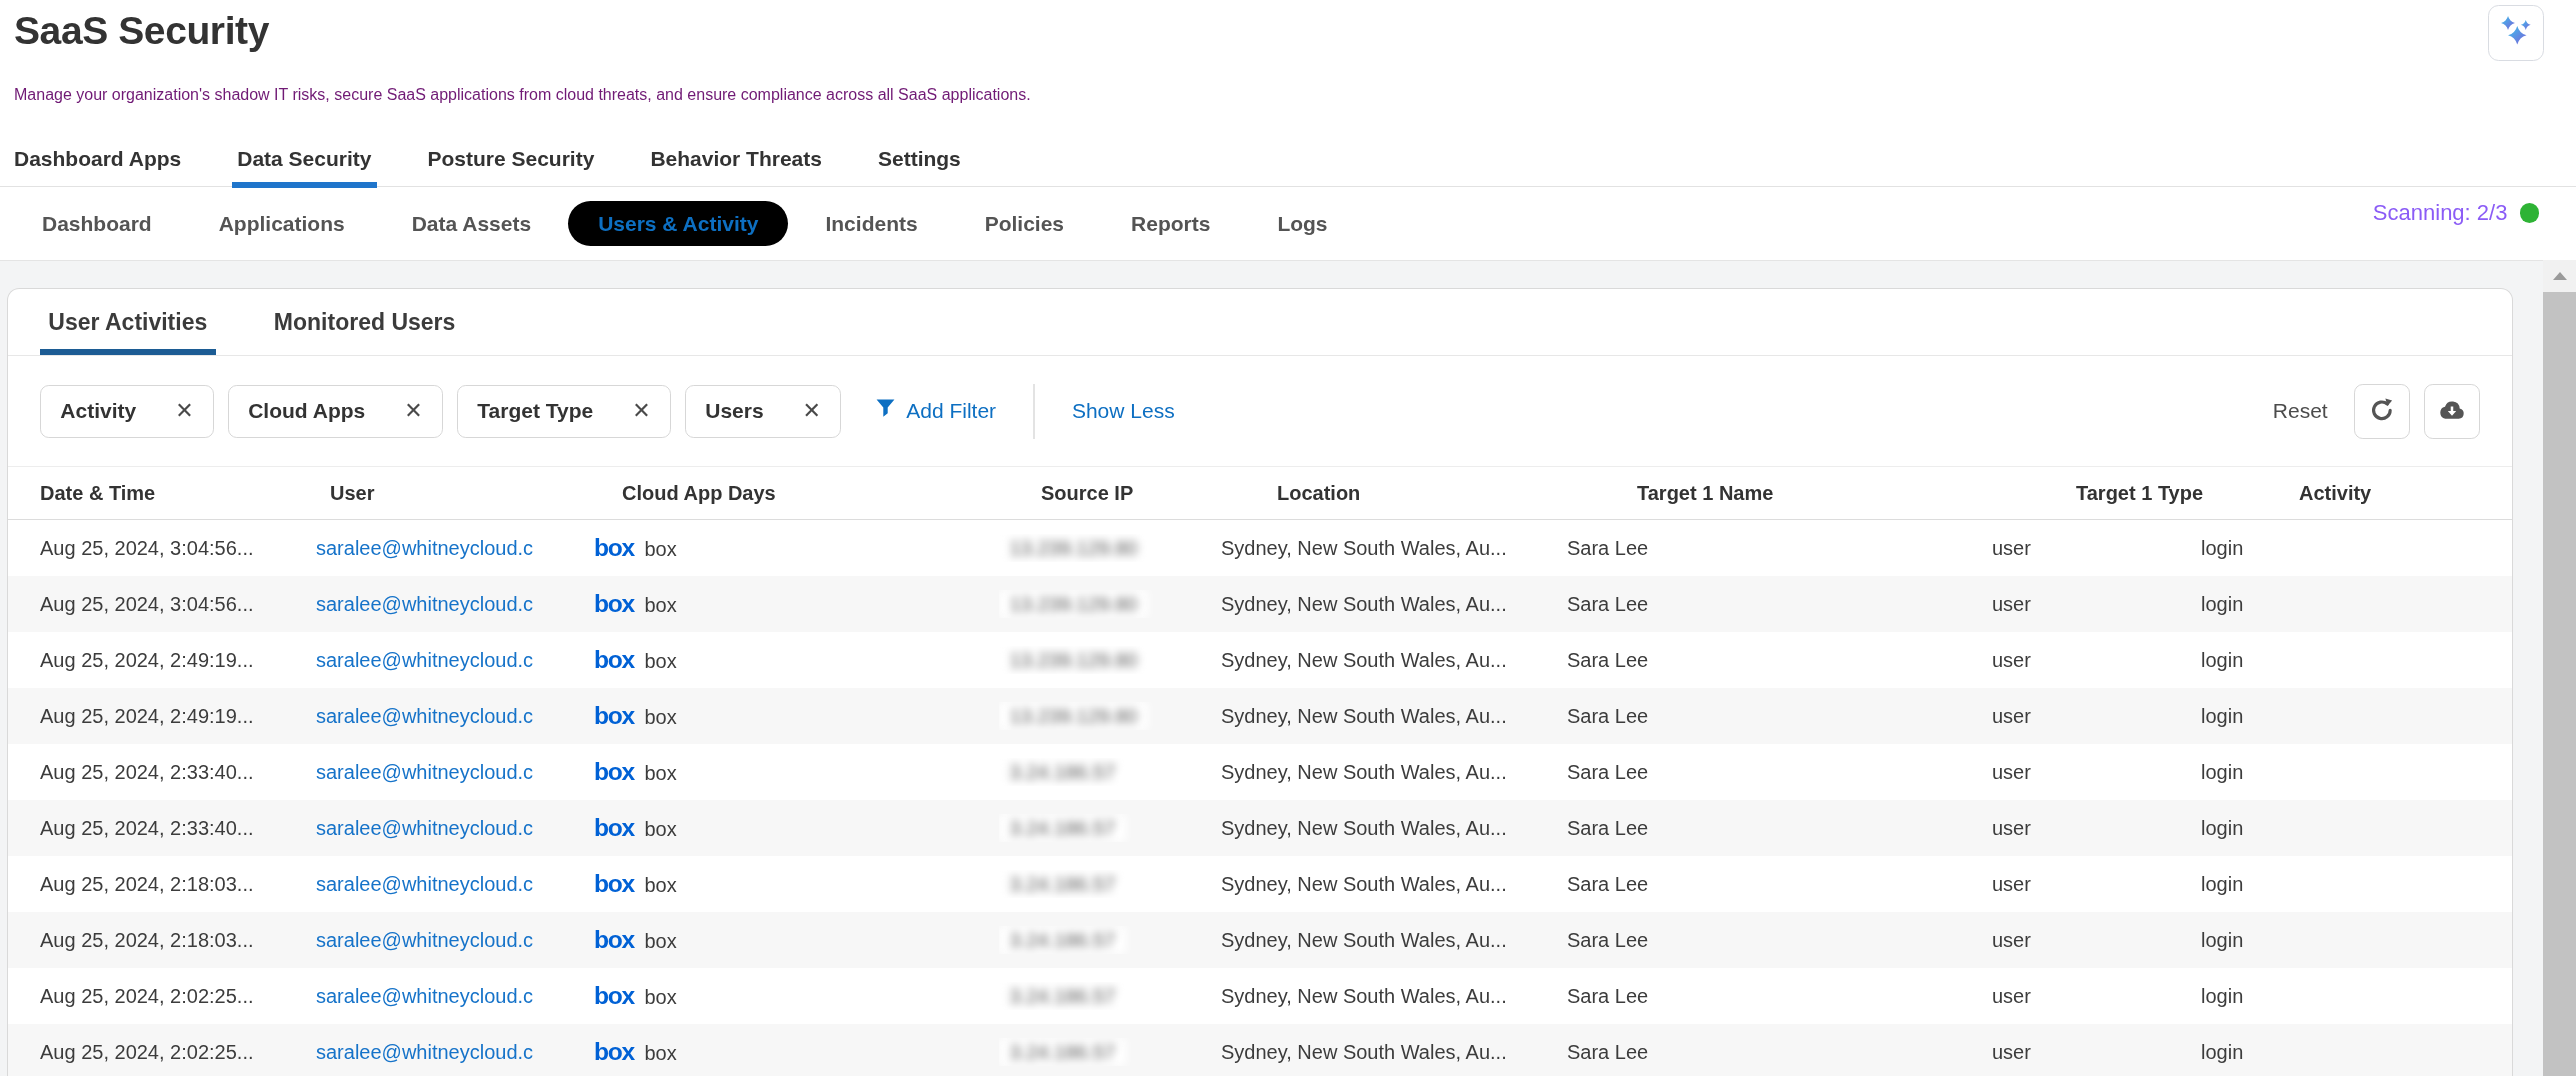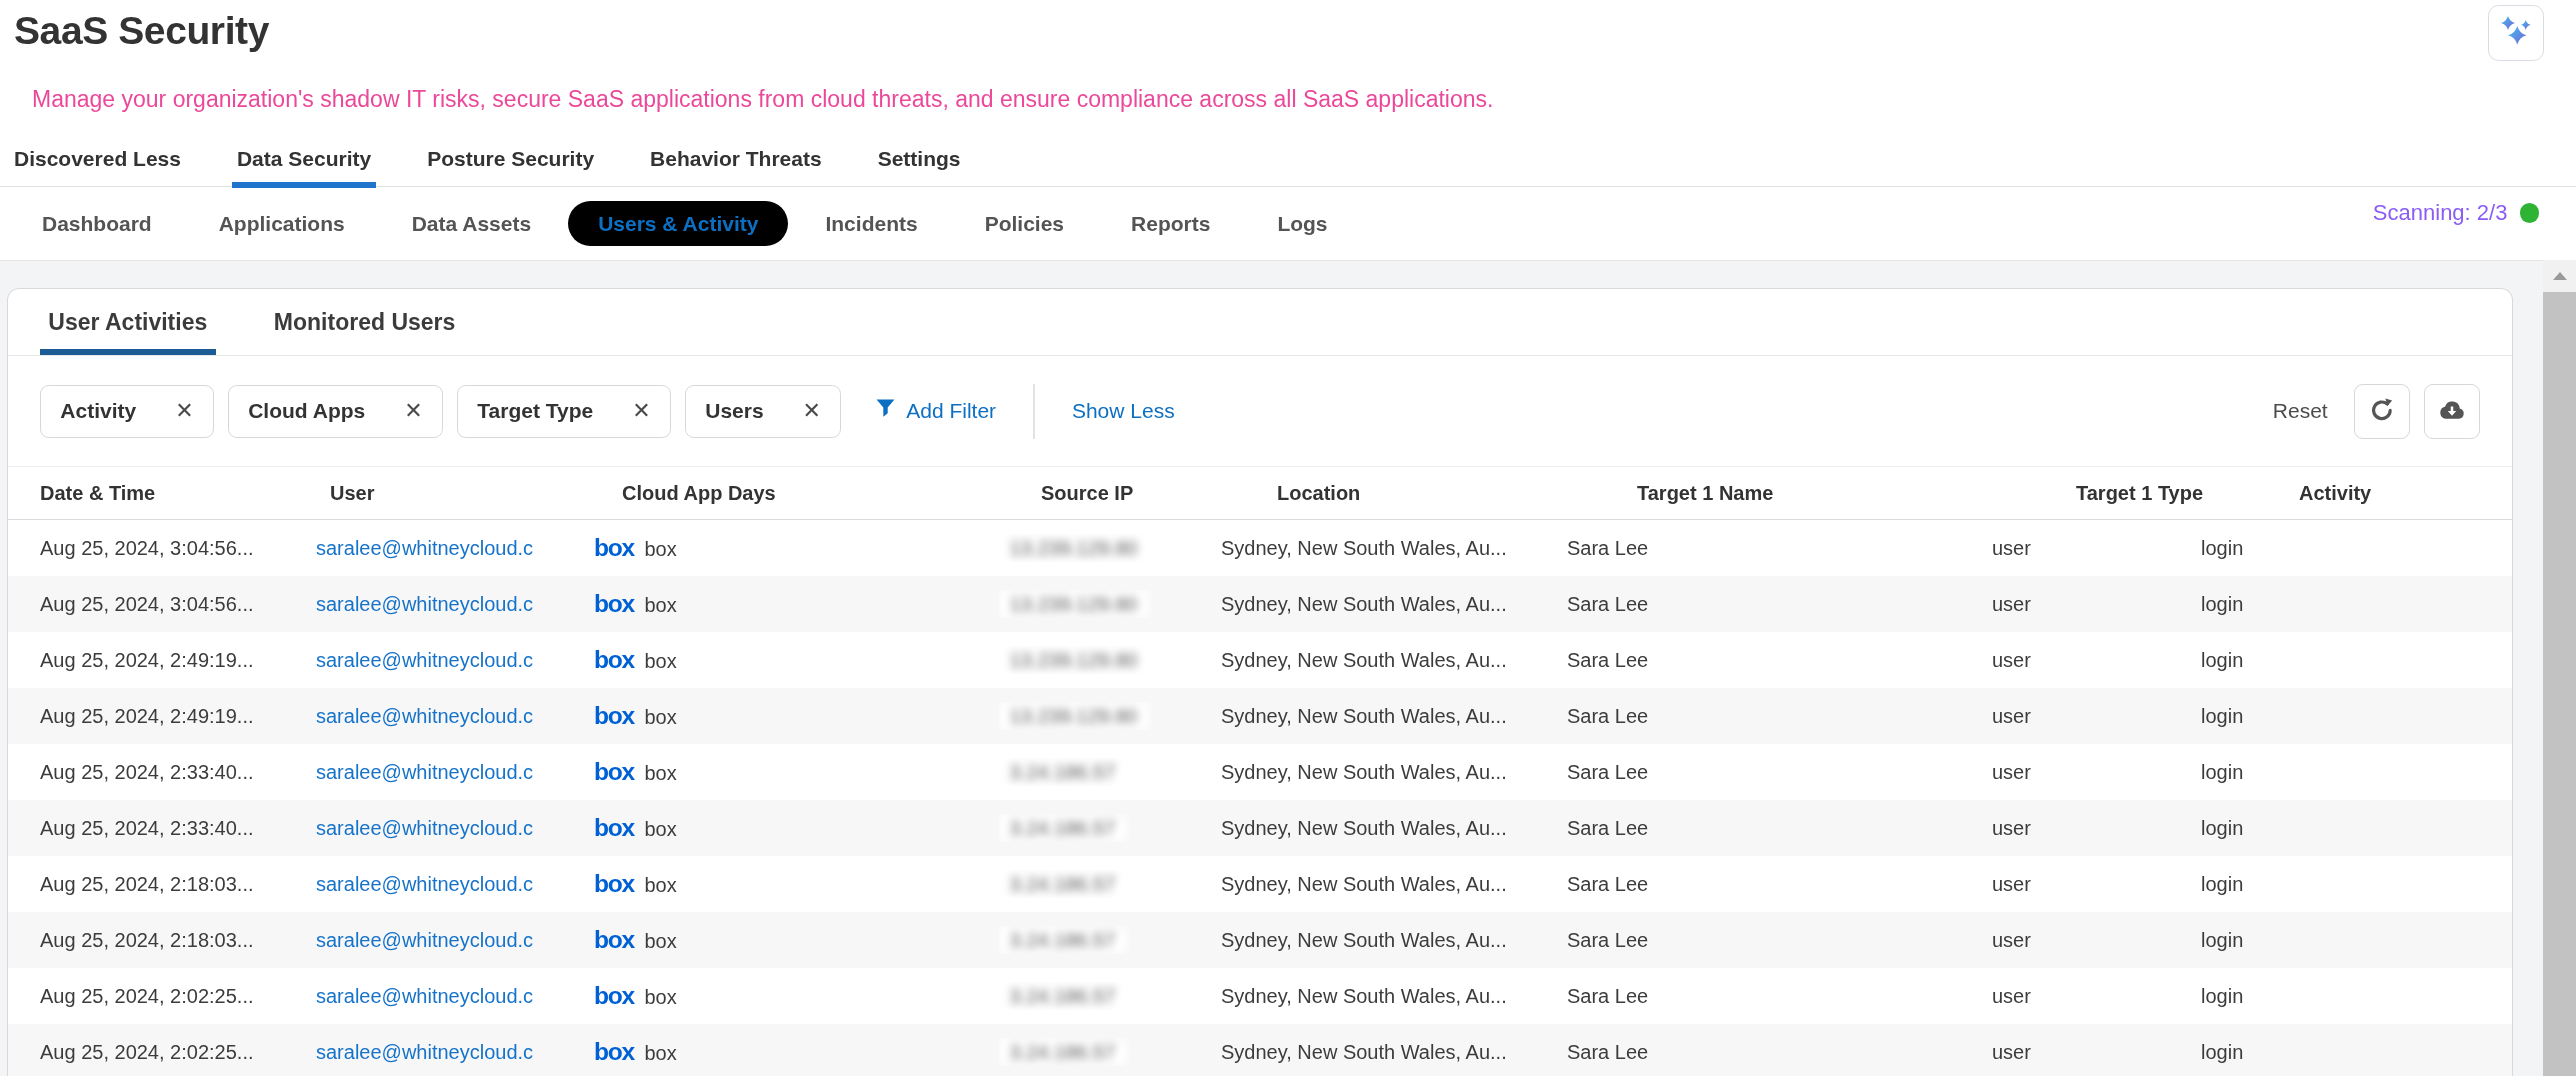--- a/index.html
+++ b/index.html
@@ -2,21 +2,21 @@
 <html style="font-size:14px"><head>
 <meta charset="utf-8">
 <style>
   * { box-sizing: border-box; margin: 0; padding: 0; }
   html,body { width:2576px; height:1076px; overflow:hidden; background:#fff;
     font-family:"Liberation Sans", sans-serif; }
 
   
   .page-header { position:relative; height:132px; padding:8.8px 32px 0 14px; }
   .page-title { font-size:39px; font-weight:600; color:#333; letter-spacing:-0.4px; }
-  .page-desc { margin-top:33px; font-size:23px; color:#ec4899;margin-left:18px; }
+  .page-desc { margin-top:33px; font-size:16px; color:#701a75; }
   .ai-btn { position:absolute; top:5.3px; right:32px; width:56px; height:56px;
     border:1.8px solid #d9dce2; border-radius:10.6px; background:#fff;
     display:flex; align-items:center; justify-content:center; cursor:pointer; }
 
   
   .main-tabs { display:flex; gap:56px; padding-left:14px; height:55px;
     align-items:center; border-bottom:1.8px solid #e2e2e2; }
   .mtab { position:relative; height:100%; display:flex; align-items:center;
     font-size:21px; font-weight:600; color:#333; cursor:pointer; }
   .mtab.active::after { content:""; position:absolute; left:-5.3px; right:-5.3px;
@@ -111,21 +111,21 @@
         <path fill="url(#sprk)" d="M6.5 2 Q7.5 5.5 11 6.5 Q7.5 7.5 6.5 11 Q5.5 7.5 2 6.5 Q5.5 5.5 6.5 2 Z"></path>
         <path fill="url(#sprk)" d="M18 4.5 Q18.7 7 21.2 7.7 Q18.7 8.4 18 11 Q17.3 8.4 14.8 7.7 Q17.3 7 18 4.5 Z"></path>
         <path fill="url(#sprk)" d="M12.5 8.5 Q13.8 13.2 18.5 14.5 Q13.8 15.8 12.5 20.5 Q11.2 15.8 6.5 14.5 Q11.2 13.2 12.5 8.5 Z"></path>
       </svg>
     </span>
   </div>
 </div>
 
 <div class="main-tabs">
 
-<div class="mtab">Discovered Less</div>
+<div class="mtab">Dashboard Apps</div>
     <div class="mtab active">Data Security</div>
     <div class="mtab">Posture Security</div>
     <div class="mtab">Behavior Threats</div>
     <div class="mtab">Settings</div>
   </div>
 
 <div class="sub-nav">
 
 <div class="snav">Dashboard</div>
     <div class="snav">Applications</div>

